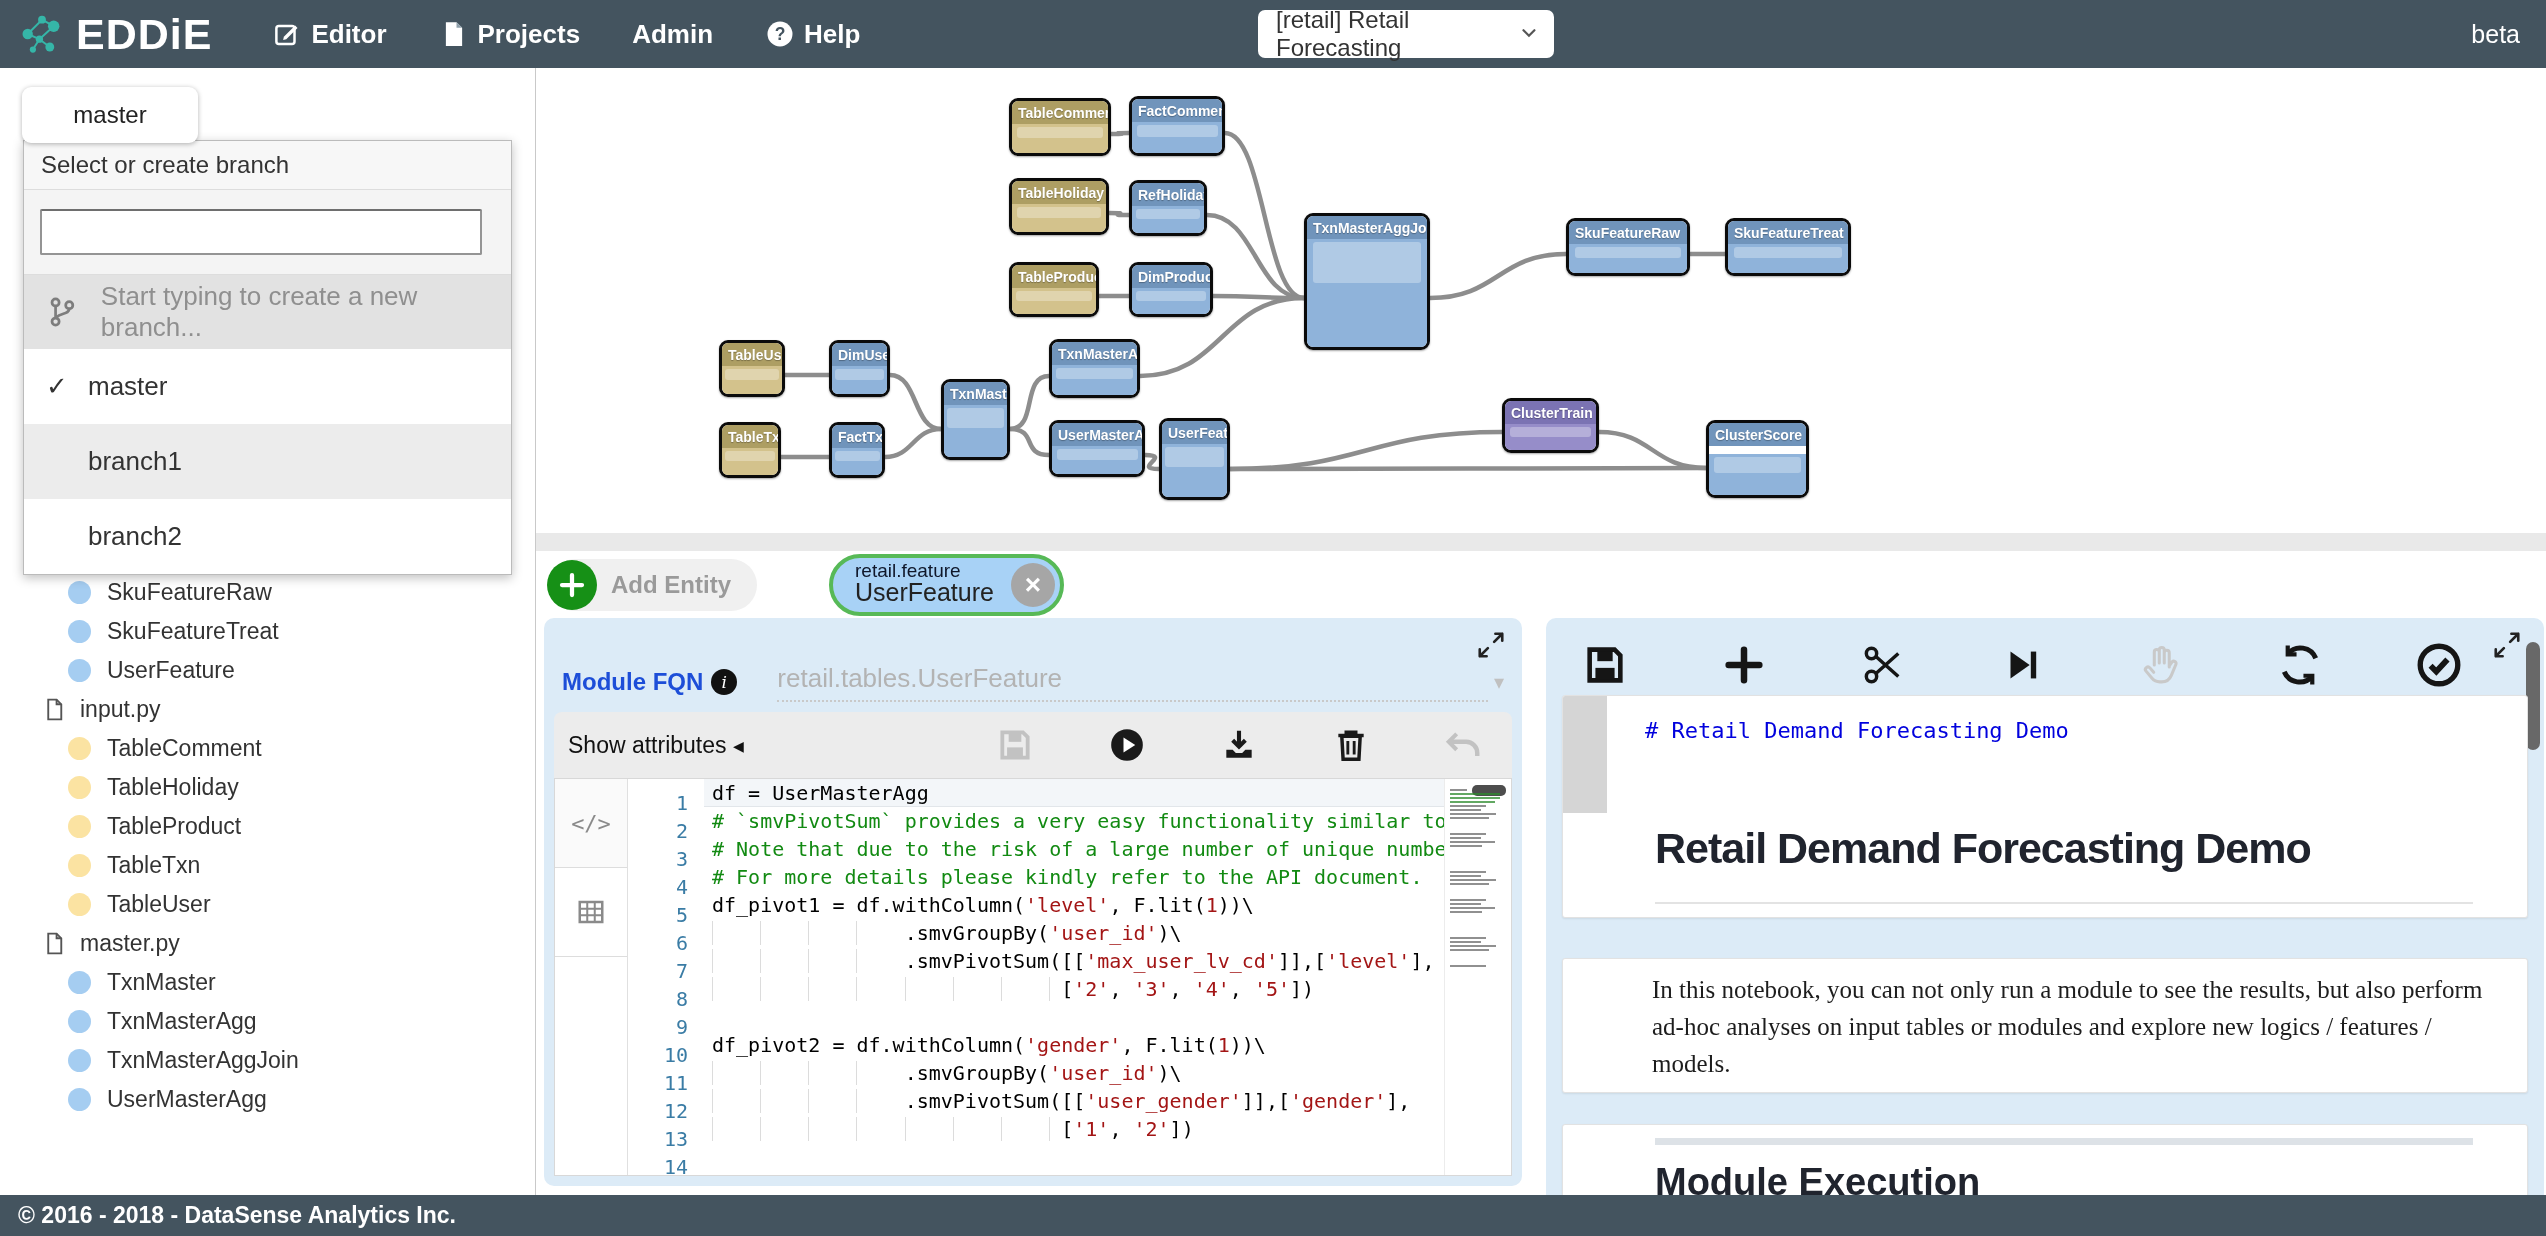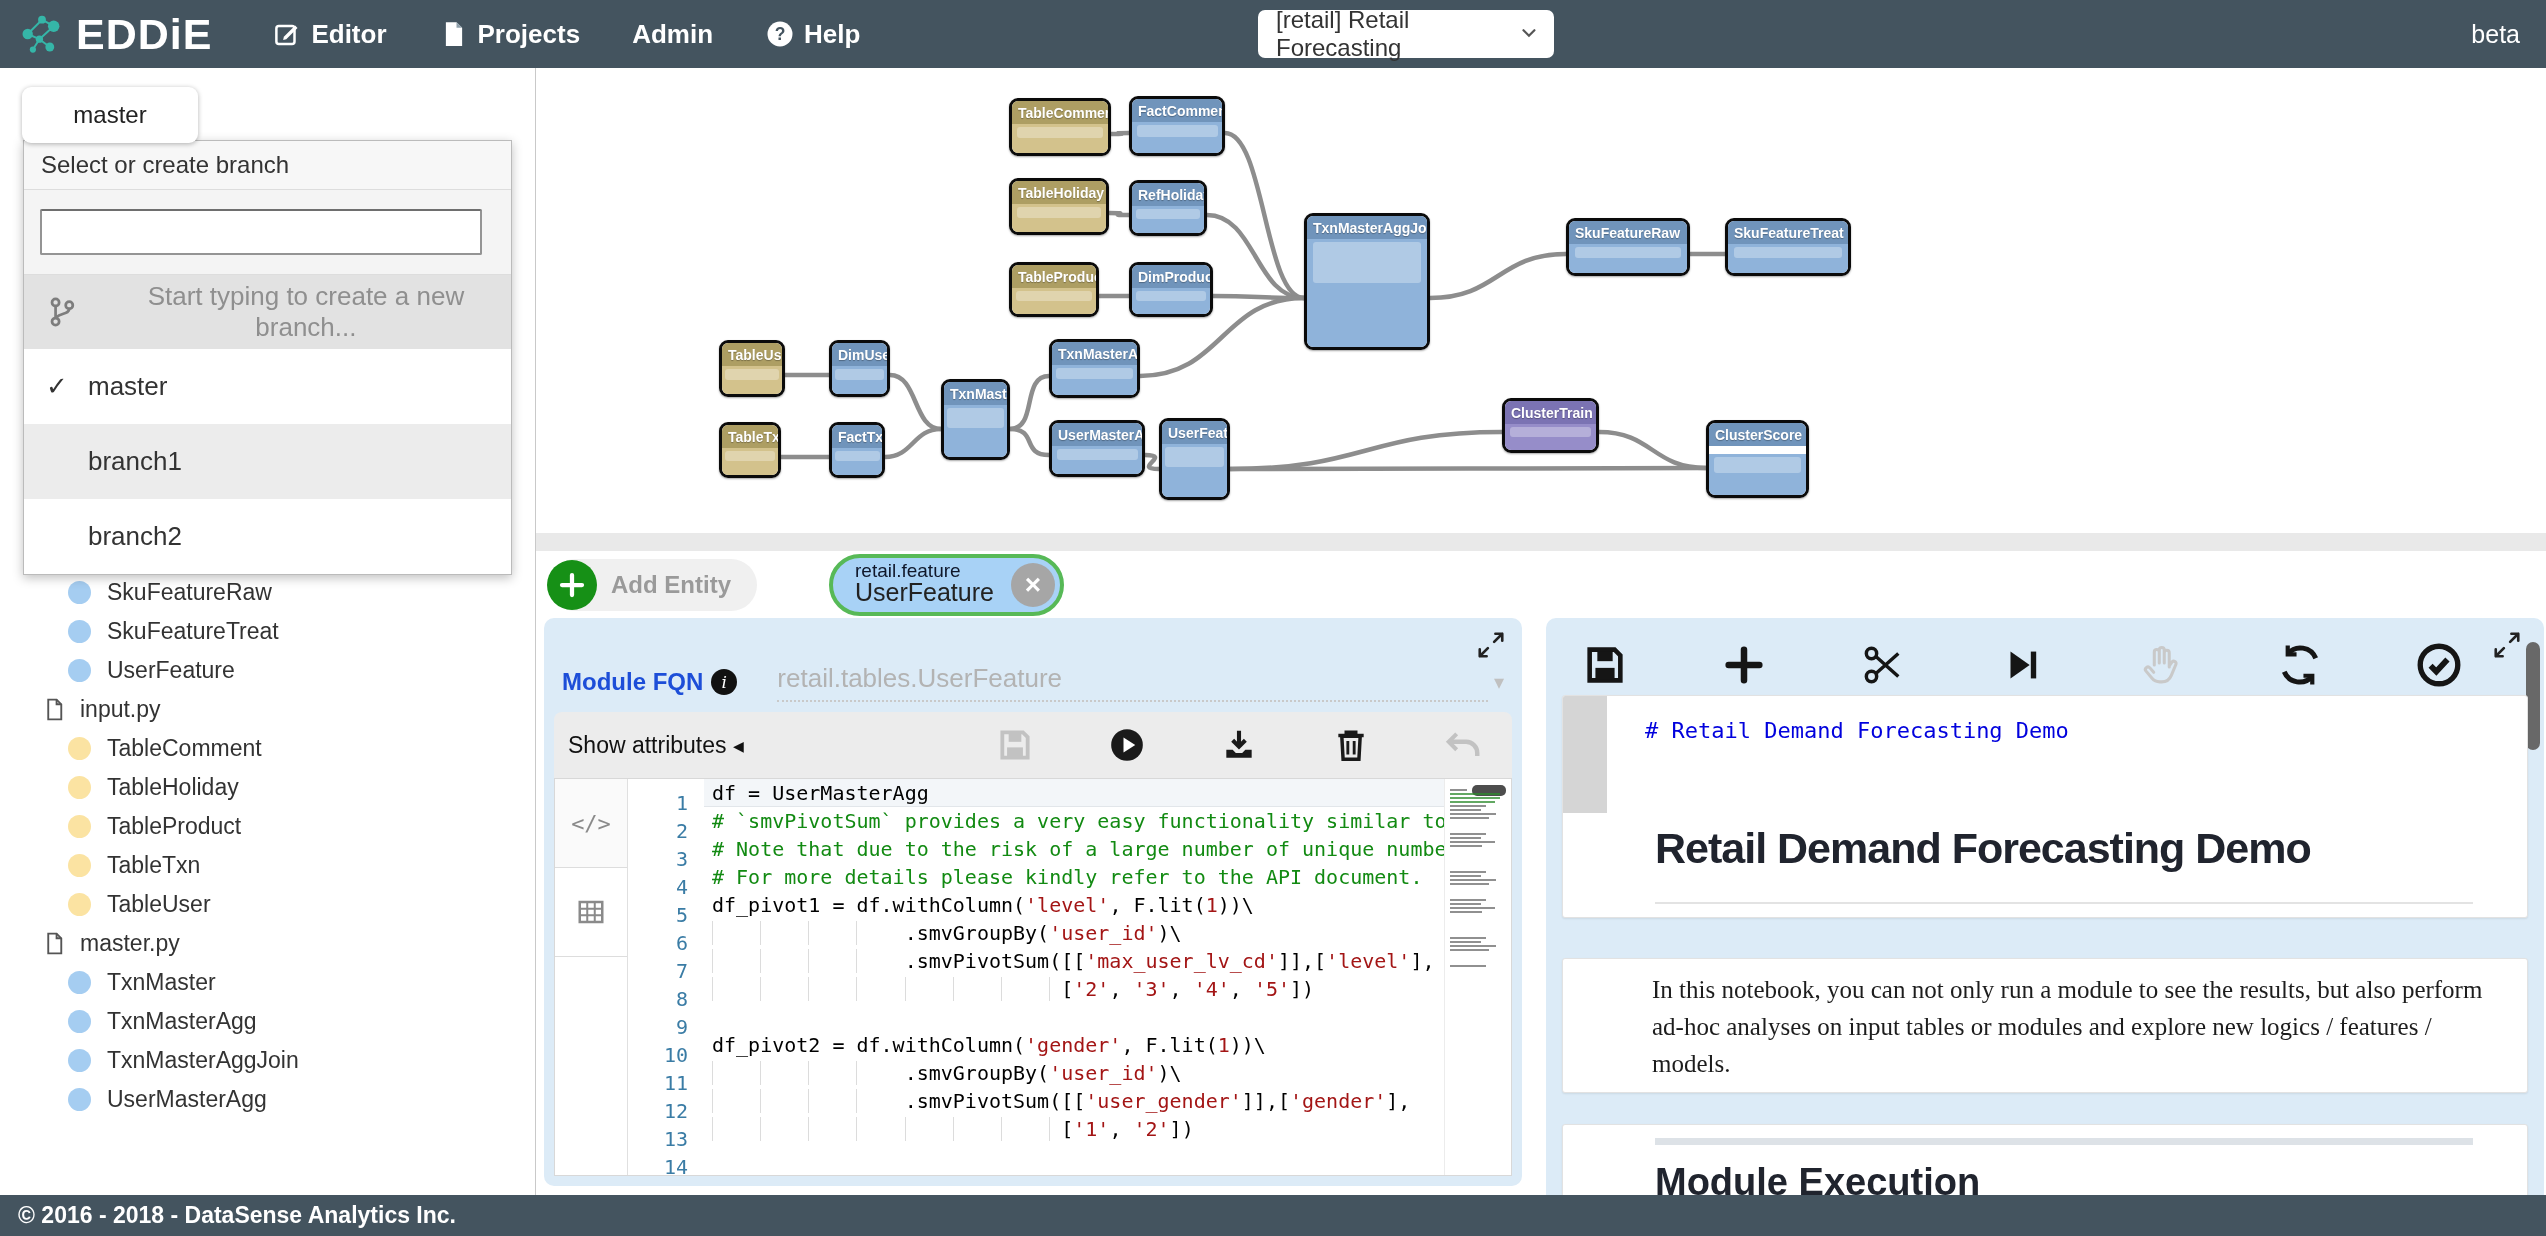--- a/index.html
+++ b/index.html
@@ -27,21 +27,21 @@
       border-radius:9px;box-shadow:0 1px 5px rgba(0,0,0,.3);display:flex;align-items:center;
       justify-content:center;font-size:24px;color:#222;z-index:6;cursor:pointer;}
   #branch-dropdown{position:absolute;left:23px;top:72px;width:487px;background:#fff;
       border:1px solid #bbb;box-shadow:0 3px 10px rgba(0,0,0,.25);z-index:5;}
   #bd-header{height:48px;background:#f7f7f7;border-bottom:1px solid #ddd;display:flex;
       align-items:center;padding-left:17px;font-size:24px;color:#333;}
   #bd-inputrow{height:84px;background:#f4f4f4;border-bottom:1px solid #ddd;display:flex;align-items:center;}
   #branch-input{margin-left:16px;width:442px;height:46px;border:2px solid #949494;border-top-color:#6e6e6e;
       border-radius:2px;font-size:26px;padding:0 10px;box-sizing:border-box;outline:none;}
   #bd-typing{height:74px;background:#e2e2e2;display:flex;align-items:center;gap:22px;
-      padding-left:22px;color:#8f8f8f;font-size:26px;text-align:center;}
+      padding-left:22px;color:#8f8f8f;font-size:26px;}
   #bd-typing .nicon{width:34px;height:34px;color:#7d7d7d;}
   .branch-option{height:75px;display:flex;align-items:center;font-size:26px;color:#333;
       padding-left:22px;gap:12px;cursor:pointer;}
   .branch-option.alt{background:#ececec;}
   .branch-check{width:30px;display:inline-block;font-size:26px;}
   #tree{position:absolute;left:0;top:505px;width:520px;}
   .tree-row{height:39px;display:flex;align-items:center;font-size:23px;color:#333;cursor:pointer;}
   .tree-dot{width:23px;height:23px;border-radius:50%;margin-left:68px;margin-right:16px;flex:0 0 auto;}
   .dot-blue{background:#a5cdf1;}
   .dot-yellow{background:#fbe3a2;}

